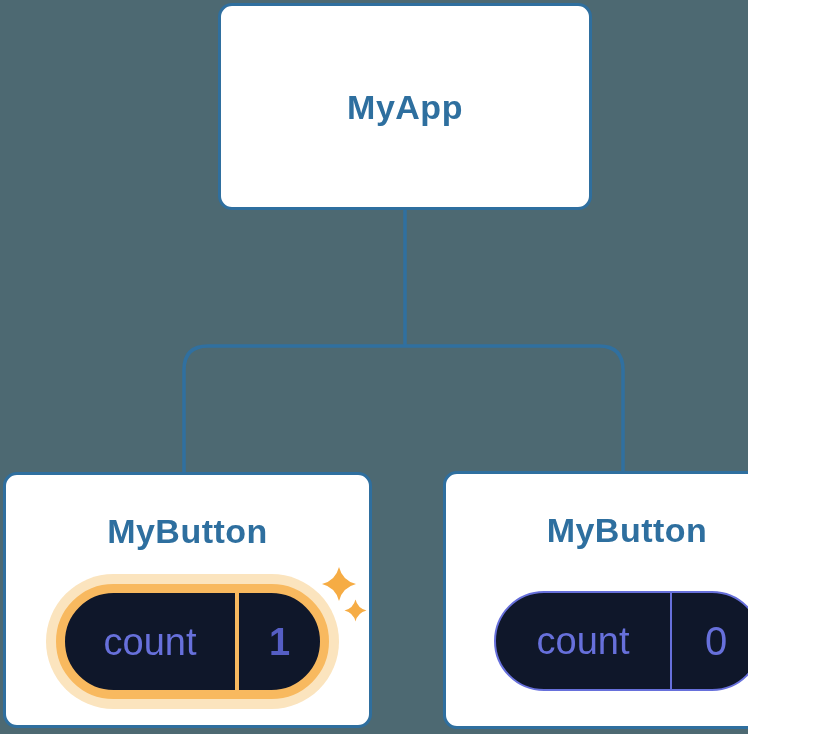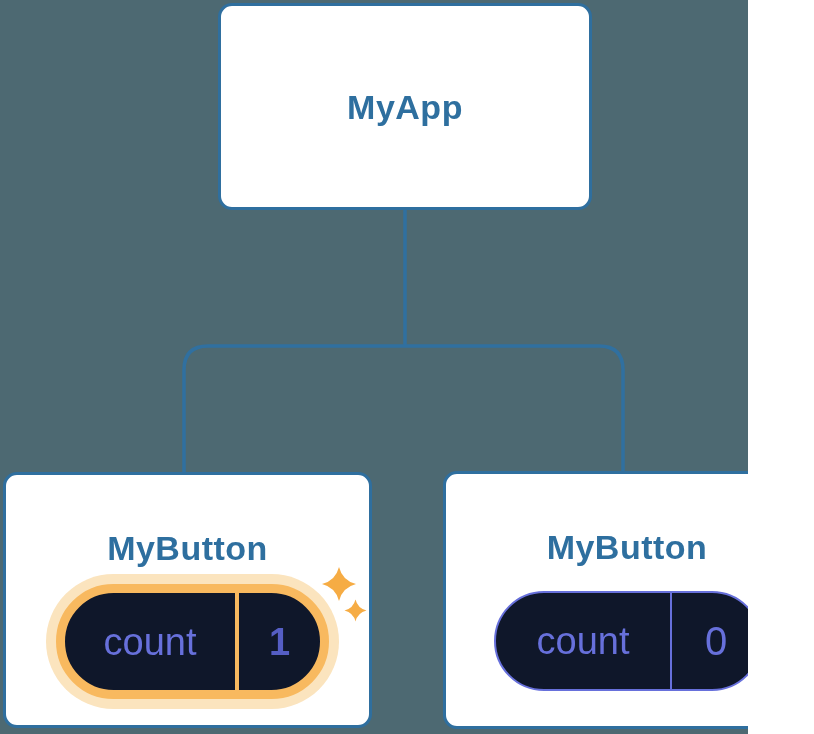--- a/index.html
+++ b/index.html
@@ -19,21 +19,21 @@
     position:absolute;box-sizing:border-box;background:#fff;
     border:3px solid var(--card-border);border-radius:14px;
   }
   .card.root{left:218px;top:3px;width:374px;height:207px;display:flex;align-items:center;justify-content:center;}
   .card.child-left{left:3px;top:472px;width:369px;height:256px;}
   .card.child-right{left:443px;top:471px;width:368px;height:258px;}
   .title{
     color:var(--title);font-size:34px;font-weight:700;line-height:1;
     letter-spacing:0.5px;text-align:center;
   }
-  .child-title{position:absolute;left:0;right:0;top:56px;}
+  .child-title{position:absolute;left:0;right:0;top:39px;}
   .pill{
     position:absolute;box-sizing:content-box;background:#0f172a;border-radius:999px;
     display:flex;align-items:stretch;overflow:hidden;
   }
   .pill .seg{display:flex;align-items:center;justify-content:center;font-size:38px;line-height:1;}
   .pill .seg.name{color:var(--purple);}
   .pill.highlight{
     left:50px;top:109px;width:255px;height:97px;
     border:9px solid var(--orange);
     box-shadow:0 0 0 10px var(--orange-glow);

